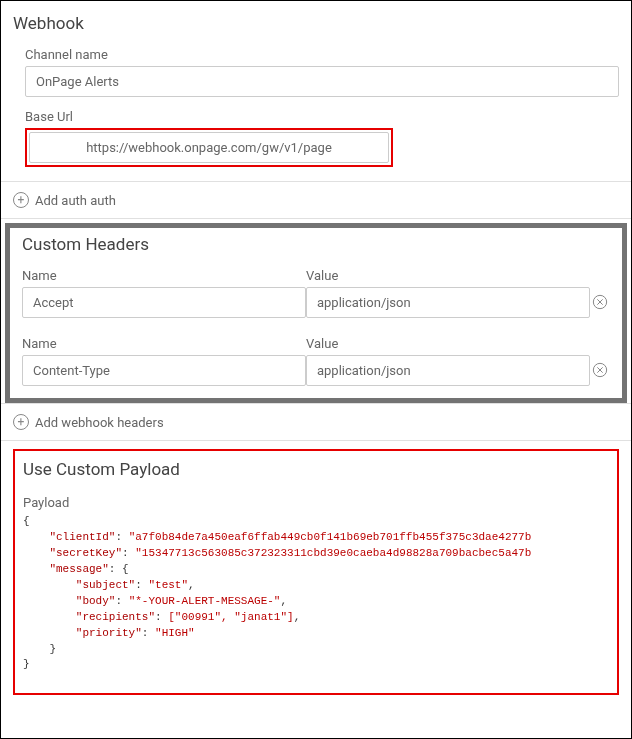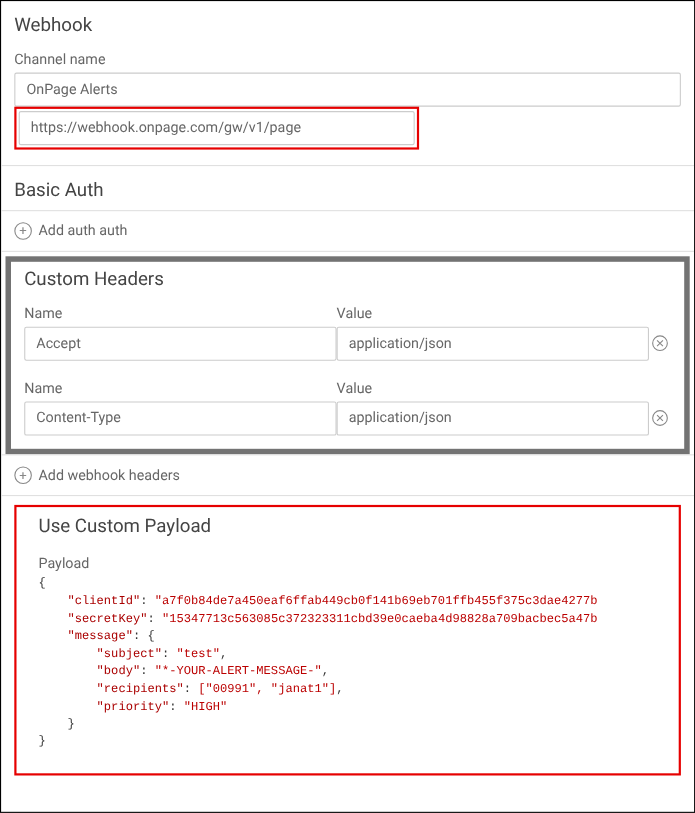--- a/index.html
+++ b/index.html
@@ -20,40 +20,41 @@
     .section {
       border-bottom: 1px solid #e0e0e0;
     }
     .section-title {
       font-size: 17px;
       font-weight: 400;
       color: #444;
       padding: 12px 12px 8px 12px;
     }
     .section-content {
-      padding: 0 12px 14px 12px;
+      padding: 0 12px 14px 24px;
     }
     .label {
       font-size: 13px;
       color: #666;
       margin-bottom: 4px;
       margin-top: 6px;
     }
     .input {
       width: 100%;
       padding: 7px 10px;
       border: 1px solid #ccc;
       border-radius: 2px;
       font-size: 13px;
       color: #666;
       background: #fff;
       font-family: inherit;
     }
     .input-group.highlight .input {
       width: 360px;
+      text-align: center;
     }
     .highlight-wrap {
       display: inline-block;
       border: 2px solid #e60000;
       padding: 2px;
     }
     .add-row {
       display: flex;
       align-items: center;
       gap: 6px;
@@ -99,21 +100,21 @@
     }
     .remove-btn svg {
       width: 16px;
       height: 16px;
     }
     .payload-section {
       padding: 8px 12px 12px 12px;
     }
     .payload-box {
       border: 2px solid #e60000;
-      padding: 6px 10px 20px 20px;
+      padding: 6px 10px 20px 8px;
     }
     .payload-box .section-title {
       padding: 2px 0 10px 0;
     }
     .payload-pre {
       font-family: "Courier New", Courier, monospace;
       font-size: 11px;
       line-height: 1.45;
       color: #333;
       white-space: pre;
@@ -128,32 +129,30 @@
     }
   </style>
 </head>
 <body>
 
 <div class="section">
   <div class="section-title">Webhook</div>
   <div class="section-content">
     <div class="label">Channel name</div>
     <input class="input" value="OnPage Alerts" style="">
+    <div class="label" style="margin-top:12px">Base Url</div>
     <div class="input-group highlight">
       <span class="highlight-wrap">
         <input class="input" value="https://webhook.onpage.com/gw/v1/page" style="">
       </span>
     </div>
   </div>
 </div>
 
 <div class="section">
-  <div class="basic-auth-inner">
-    <div class="section-title">Basic Auth</div>
-  </div>
   <div class="add-row">
     <span class="plus-icon">+</span>
     <span>Add auth auth</span>
   </div>
 </div>
 
 <div class="headers-box">
   <div class="section-title">Custom Headers</div>
 
   <div class="header-row">

